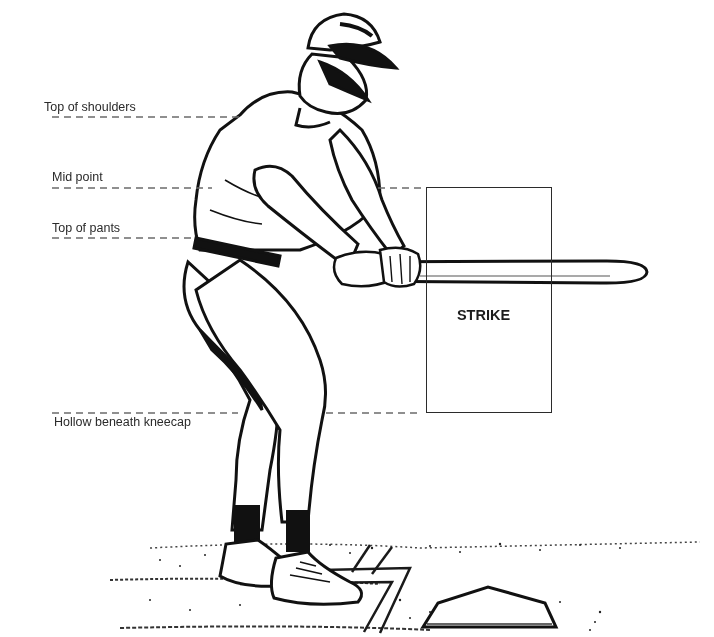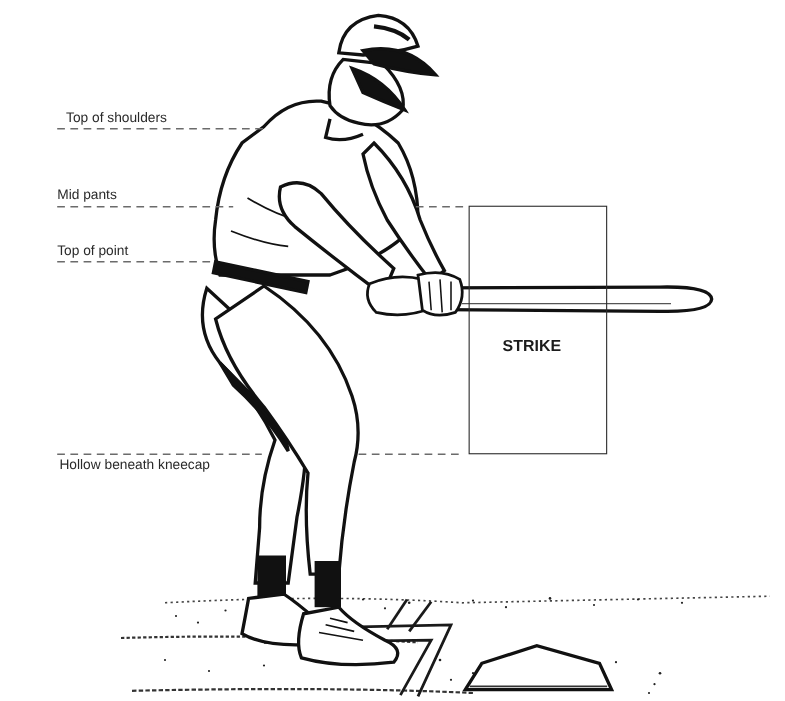--- a/index.html
+++ b/index.html
@@ -118,23 +118,23 @@
     <g stroke="#6b6b6b" stroke-width="1.3" stroke-dasharray="7 5" fill="none">
       <line x1="52" y1="117" x2="240" y2="117"></line>
       <line x1="52" y1="188" x2="212" y2="188"></line>
       <line x1="378" y1="188" x2="422" y2="188"></line>
       <line x1="52" y1="238" x2="196" y2="238"></line>
       <line x1="52" y1="413" x2="238" y2="413"></line>
       <line x1="326" y1="413" x2="422" y2="413"></line>
     </g>
   </svg>
 
-  <div class="ref-label" style="left:60px; top:100px;">Top of shoulders</div>
-  <div class="ref-label" style="left:52px; top:170px;">Mid pants</div>
-  <div class="ref-label" style="left:52px; top:221px;">Top of point</div>
+  <div class="ref-label" style="left:44px; top:100px;">Top of shoulders</div>
+  <div class="ref-label" style="left:52px; top:170px;">Mid point</div>
+  <div class="ref-label" style="left:52px; top:221px;">Top of pants</div>
   <div class="ref-label" style="left:54px; top:397px;margin-top:18px;">Hollow beneath kneecap</div>
 
   <div class="zone-box"></div>
   <div class="zone-text">
     <span>STRIKE</span>
   </div>
 
 </div>
 
 </body></html>

